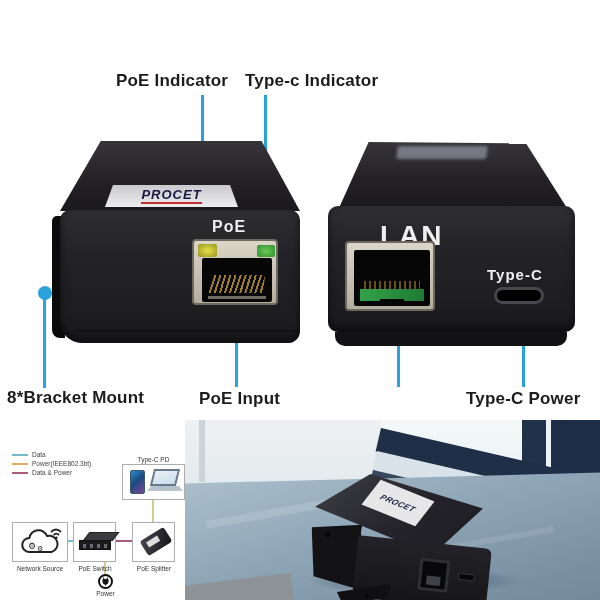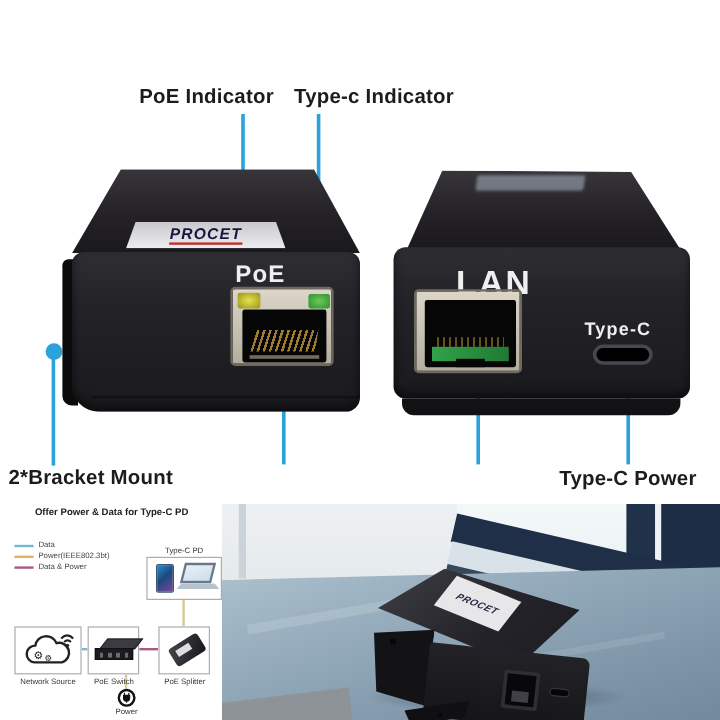--- a/index.html
+++ b/index.html
@@ -124,33 +124,34 @@
 
   <div class="cdot" style="left:230px;top:288px;"></div>
   <div class="cline" style="left:235px;top:299px;height:88px;"></div>
 
   <div class="cdot" style="left:392px;top:292px;"></div>
   <div class="cline" style="left:397px;top:303px;height:84px;"></div>
 
   <div class="cdot" style="left:517px;top:291px;"></div>
   <div class="cline" style="left:522px;top:302px;height:85px;"></div>
 
-  <div class="callout" style="left:7px;top:388px;">2*Bracket Mount</div>
+  <div class="callout" style="left:7px;top:388px;">8*Bracket Mount</div>
+  <div class="callout" style="left:199px;top:389px;">PoE Input</div>
   <div class="callout" style="left:466px;top:389px;">Type-C Power</div>
 
   <div class="dev" style="left:52px;top:138px;width:252px;height:212px;">
     <div class="sideSliver"></div>
     <div class="topFace tfL"></div>
     <div class="brandLabel">
       <span>PROCET</span>
     </div>
     <div class="frontFace ffL">
       <div class="seam"></div>
     </div>
-    <div class="portLabel" style="left:144px;top:80px;font-size:20px;letter-spacing:1px;">PoE</div>
+    <div class="portLabel" style="left:160px;top:80px;font-size:16px;letter-spacing:1px;">PoE</div>
     <div class="rj45" style="left:140px;top:101px;width:86px;height:66px;">
       <div class="led" style="left:4px;top:3px;width:19px;height:13px;background:radial-gradient(#e6e24c,#97931e);"></div>
       <div class="led" style="left:63px;top:4px;width:18px;height:12px;background:radial-gradient(#6cc857,#2f8f2f);"></div>
       <div class="rjOpen" style="left:8px;top:17px;width:70px;height:44px;">
         <div class="pinsL"></div>
         <div style="position:absolute;left:6px;bottom:3px;width:58px;height:3px;background:#8b857a;opacity:.8;"></div>
       </div>
     </div>
   </div>
 
@@ -165,21 +166,20 @@
         <div class="pinsR"></div>
         <div class="pcb"></div>
         <div class="latchR"></div>
       </div>
     </div>
     <div class="portLabel" style="left:162px;top:126px;font-size:15px;font-weight:600;letter-spacing:1px;">Type-C</div>
     <div class="typecSlot"></div>
   </div>
 
   <div class="diag">
-    <div class="diagTitle">Offer Power &amp; Data for Type-C PD</div>
 
     <div class="legRow" style="top:33px;">
       <span class="legLine" style="background: rgb(122, 184, 208);"></span>
       <span class="legTxt">Data</span>
     </div>
     <div class="legRow" style="top:42px;">
       <span class="legLine" style="background: rgb(230, 175, 99);"></span>
       <span class="legTxt">Power(IEEE802.3bt)</span>
     </div>
     <div class="legRow" style="top:51px;">

